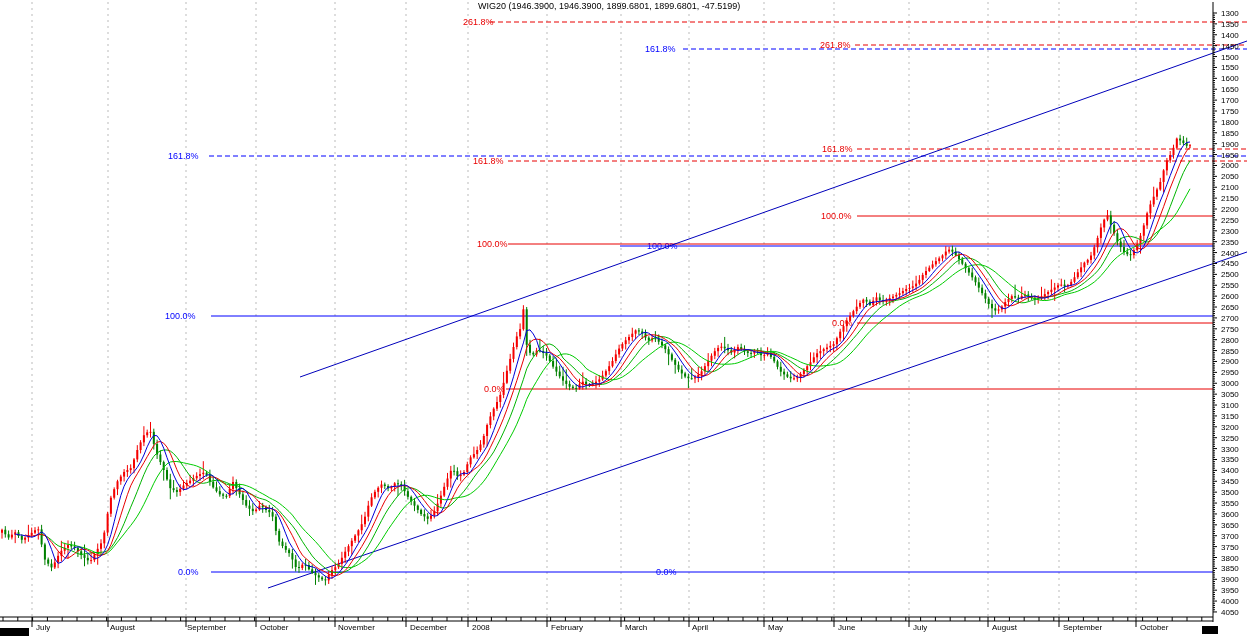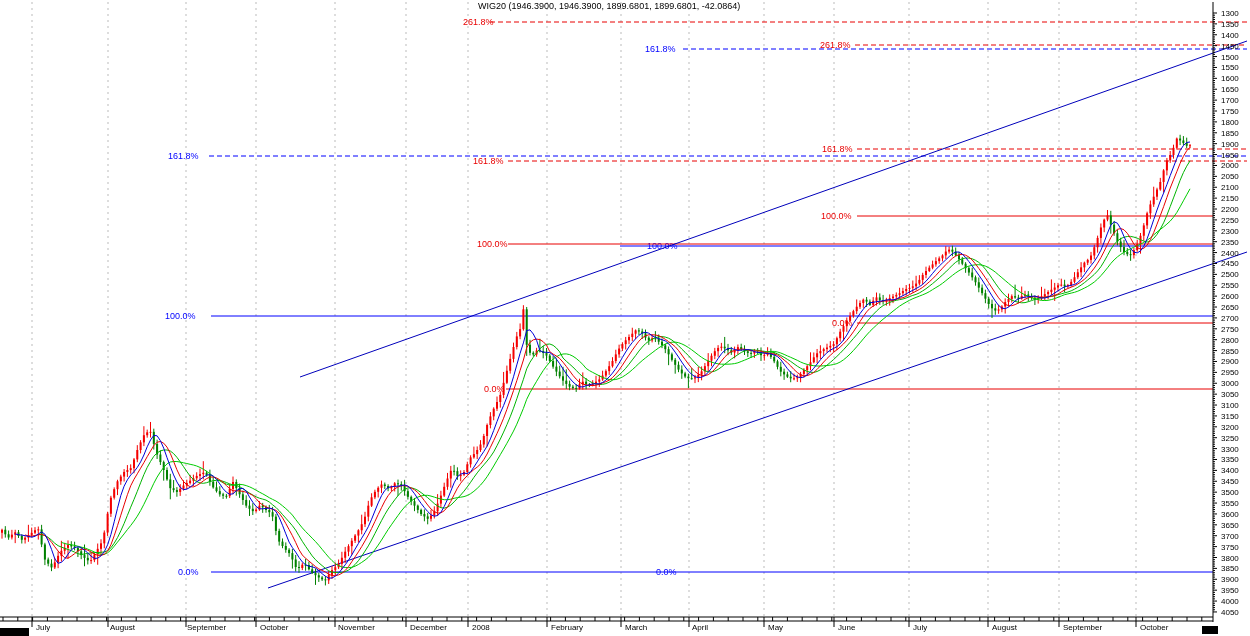--- a/index.html
+++ b/index.html
@@ -1230,14 +1230,14 @@
       <text x="913" y="630" fill="#000000" font-size="8" font-family="&quot;Liberation Sans&quot;,sans-serif" text-anchor="start">July</text>
       <line x1="988" y1="617" x2="988" y2="627" stroke="#000000" stroke-width="1"></line>
       <text x="992" y="630" fill="#000000" font-size="8" font-family="&quot;Liberation Sans&quot;,sans-serif" text-anchor="start">August</text>
       <line x1="1059" y1="617" x2="1059" y2="627" stroke="#000000" stroke-width="1"></line>
       <text x="1063" y="630" fill="#000000" font-size="8" font-family="&quot;Liberation Sans&quot;,sans-serif" text-anchor="start">September</text>
       <line x1="1136" y1="617" x2="1136" y2="627" stroke="#000000" stroke-width="1"></line>
       <text x="1140" y="630" fill="#000000" font-size="8" font-family="&quot;Liberation Sans&quot;,sans-serif" text-anchor="start">October</text>
       <rect x="0" y="628" width="29" height="8" fill="#000"></rect>
       <rect x="1202" y="626" width="16" height="8" fill="#000"></rect>
     </svg>
-  <div id="chart-title">WIG20 (1946.3900, 1946.3900, 1899.6801, 1899.6801, -42.0864)</div>
+  <div id="chart-title">WIG20 (1946.3900, 1946.3900, 1899.6801, 1899.6801, -47.5199)</div>
 </div>
 
 </body></html>

